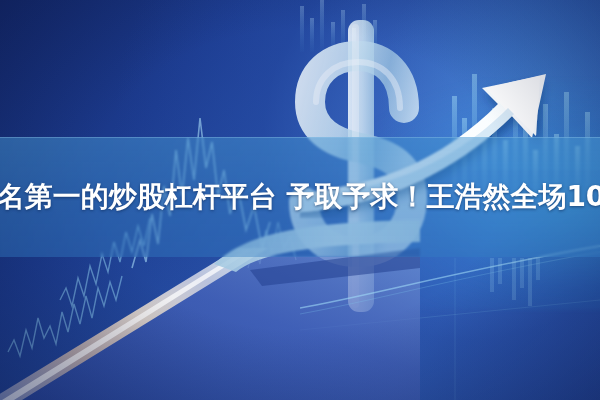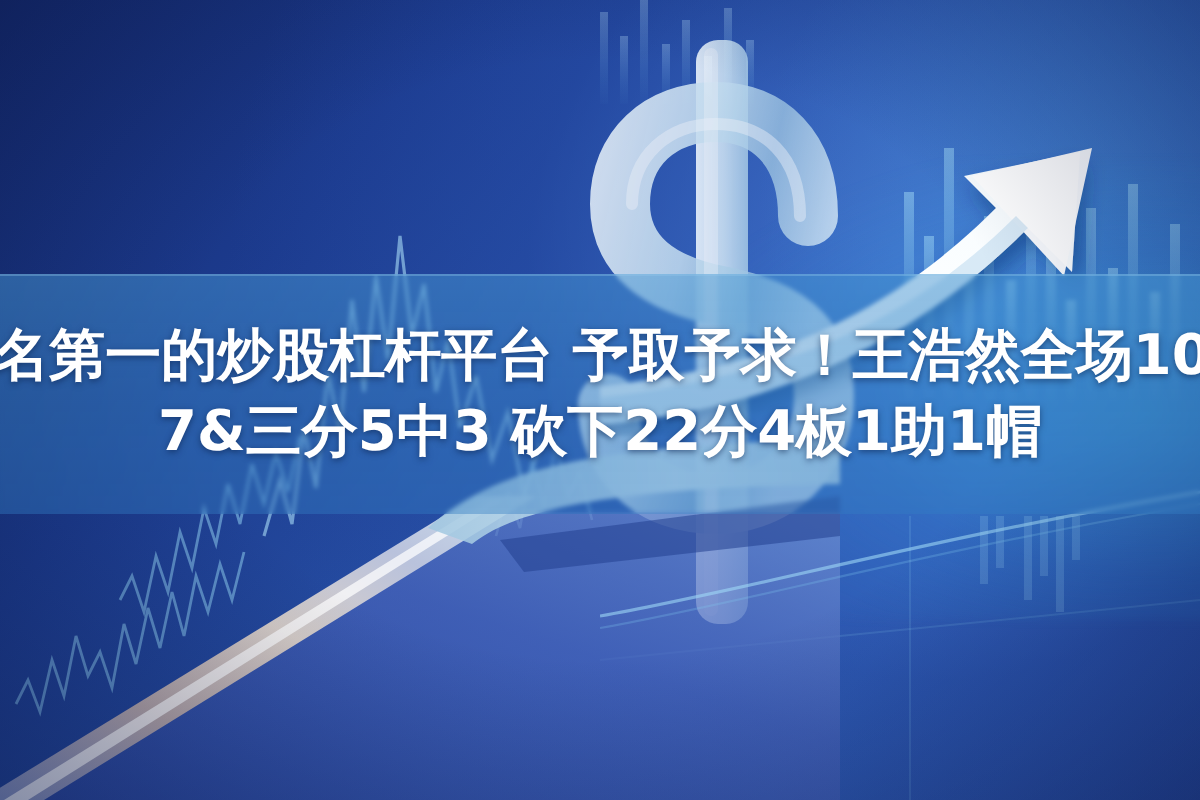--- a/index.html
+++ b/index.html
@@ -295,16 +295,15 @@
     </svg>
   </div>
 
   <div class="bg-vignette"></div>
 
   <div class="caption-band"></div>
   <div class="caption-band-top-edge"></div>
 
   <div class="caption">
     <div class="caption-line l1">排名第一的炒股杠杆平台 予取予求！王浩然全场10中</div>
-    <div class="caption-line l2">7&amp;三分5中3 砍下22分4板1助1帽</div>
   </div>
 
 </div>
 
 </body></html>

